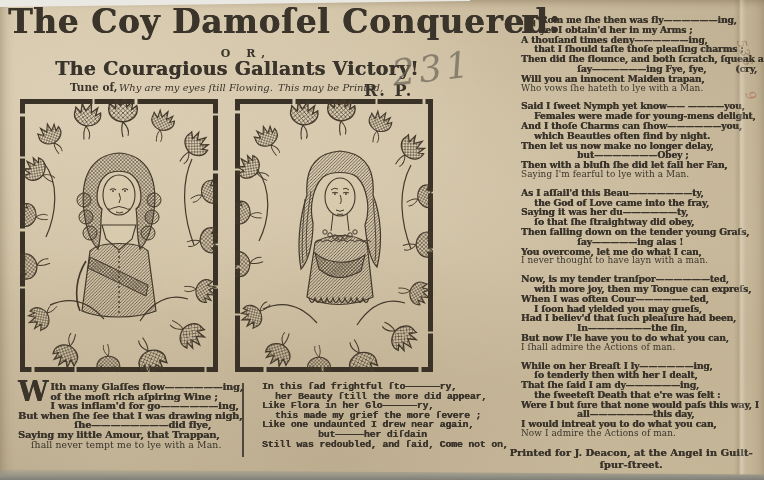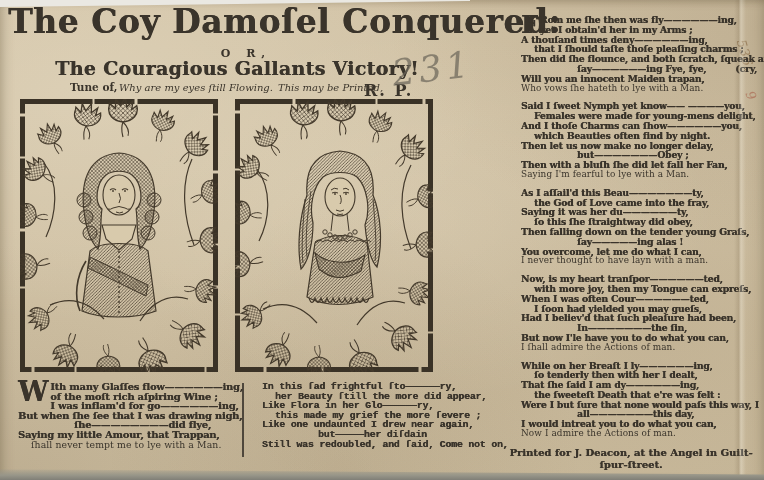--- a/index.html
+++ b/index.html
@@ -243,28 +243,28 @@
           <div class="line i1">which Beauties often find by night.</div>
           <div class="line i0">Then let us now make no longer delay,</div>
           <div class="line i2">but———————Obey ;</div>
           <div class="line i0">Then with a bluſh ſhe did let fall her Fan,</div>
           <div class="line i0 roman">Saying I'm fearful to lye with a Man.</div>
         </div>
       <div class="stanza">
           <div class="line i0">As I aſſail'd this Beau———————ty,</div>
           <div class="line i1">the God of Love came into the fray,</div>
           <div class="line i0">Saying it was her du——————ty,</div>
-          <div class="line i1">ſo this ſhe ſtraightway did obey,</div>
+          <div class="line i1">ſo that ſhe ſtraightway did obey,</div>
           <div class="line i0">Then falling down on the tender young Graſs,</div>
           <div class="line i2">ſay—————ing alas !</div>
           <div class="line i0">You overcome, let me do what I can,</div>
           <div class="line i0 roman">I never thought to have layn with a man.</div>
         </div>
       <div class="stanza">
-          <div class="line i0">Now, is my heart tranſpor——————ted,</div>
+          <div class="line i0">Now, is my tender tranſpor——————ted,</div>
           <div class="line i1">with more joy, then my Tongue can expreſs,</div>
           <div class="line i0">When I was often Cour——————ted,</div>
           <div class="line i1">I ſoon had yielded you may gueſs,</div>
           <div class="line i0">Had I believ'd that ſuch pleaſure had been,</div>
           <div class="line i2">In———————the ſin,</div>
           <div class="line i0">But now I'le have you to do what you can,</div>
           <div class="line i0 roman">I ſhall admire the Actions of man.</div>
         </div>
       <div class="stanza">
           <div class="line i0">While on her Breaſt I ly——————ing,</div>

